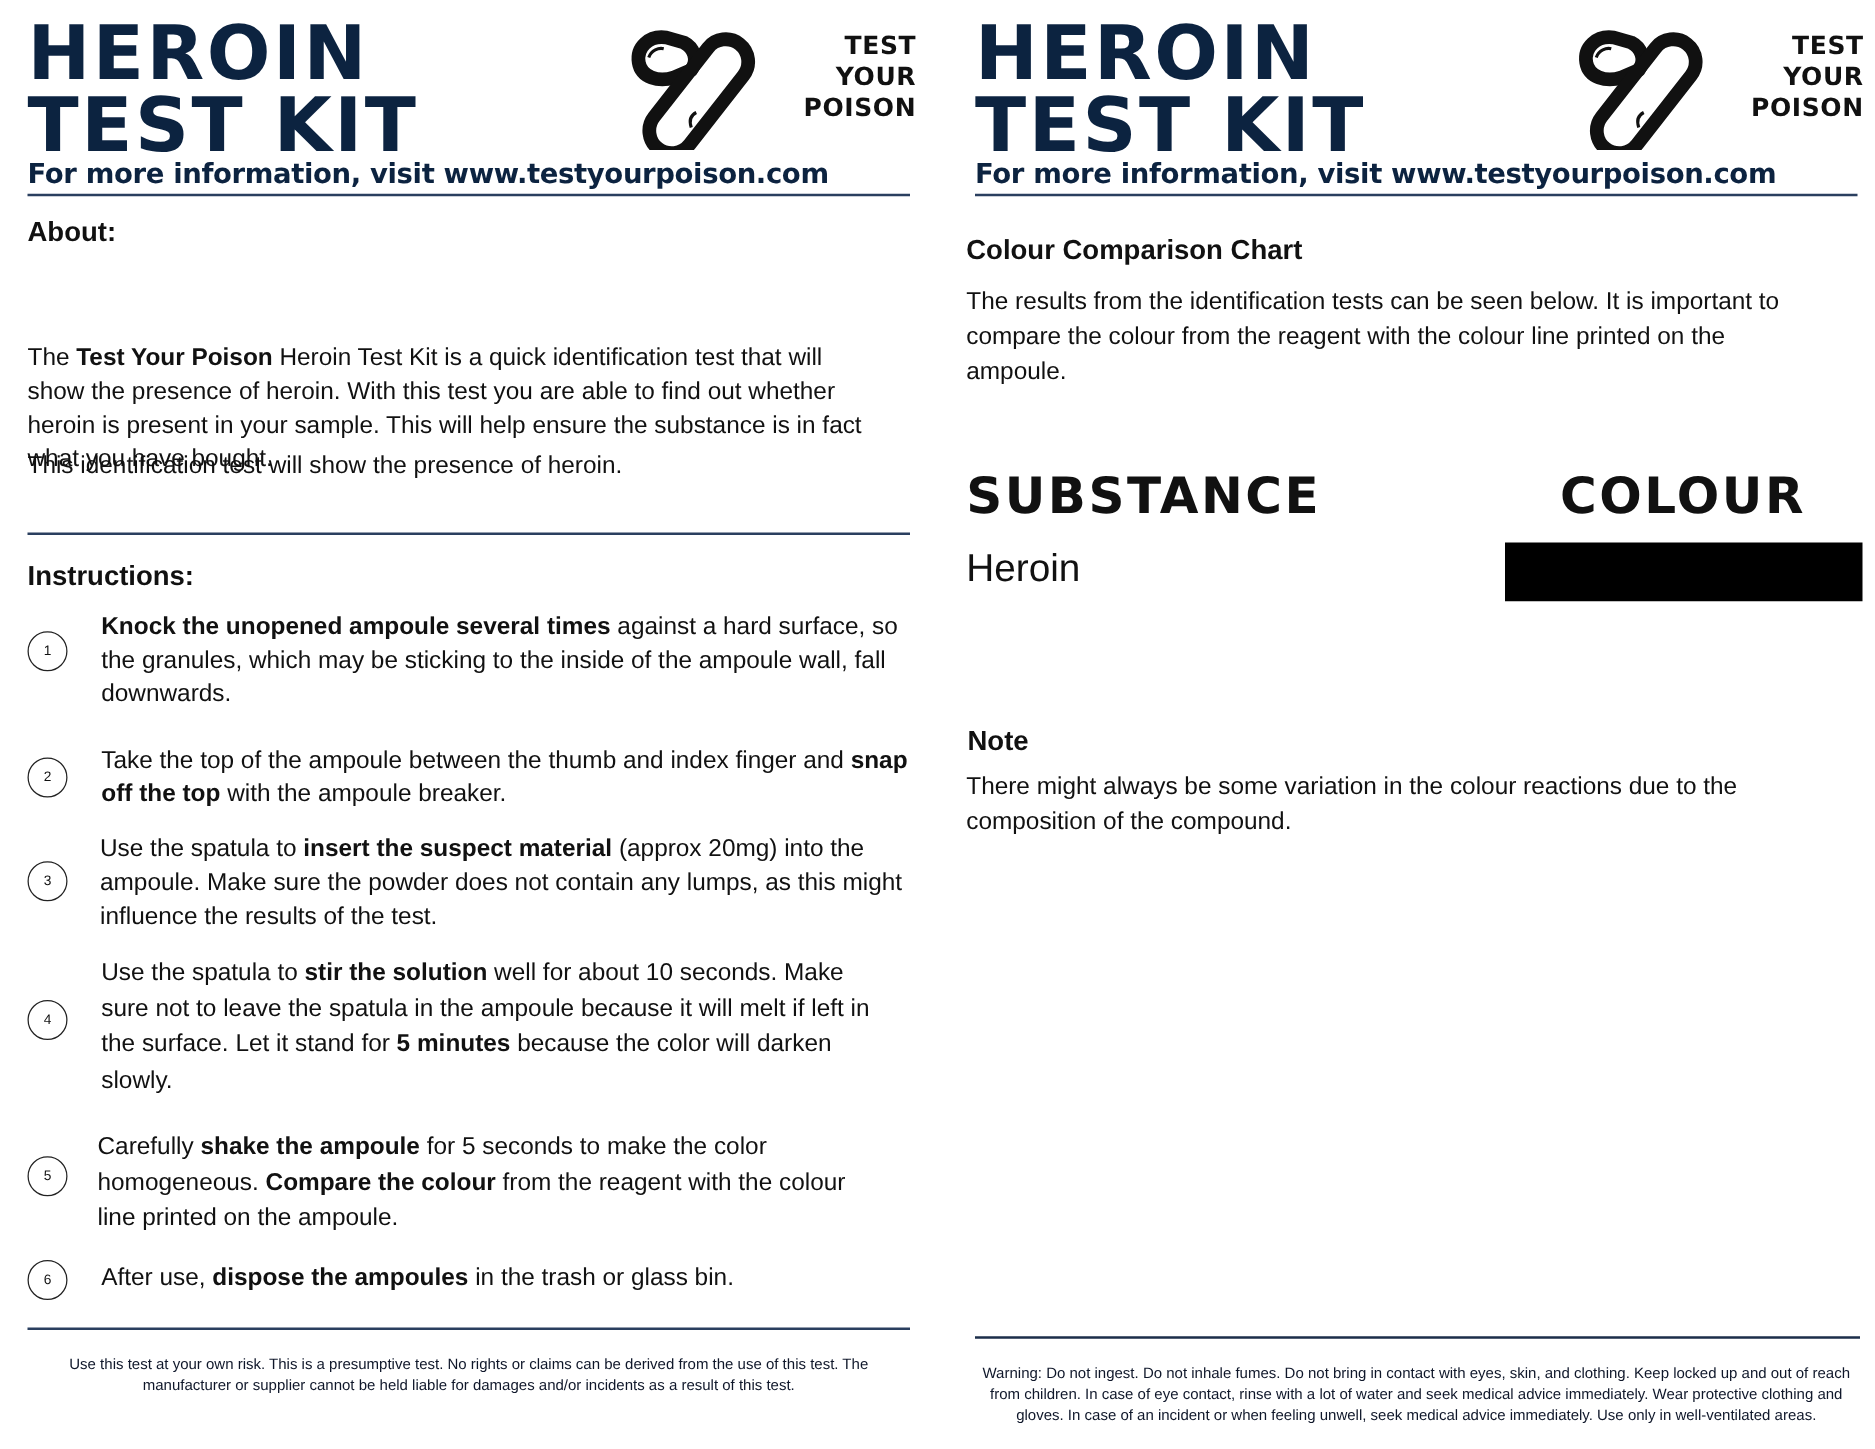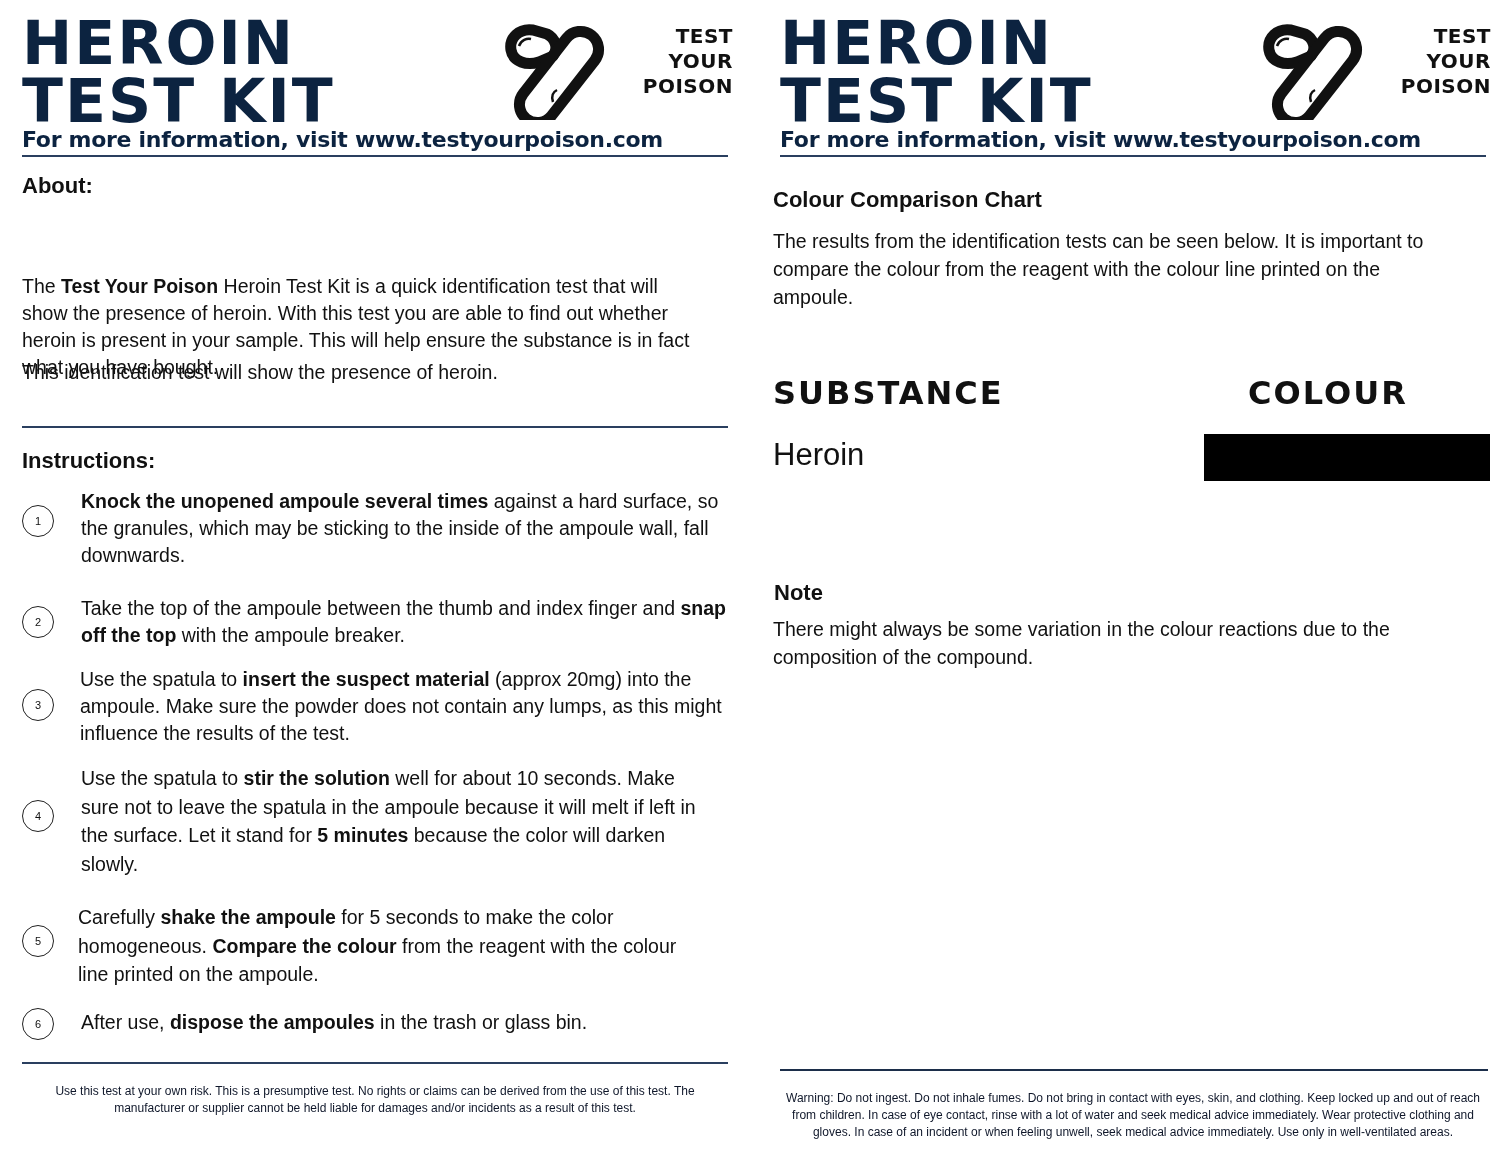--- a/index.html
+++ b/index.html
@@ -47,21 +47,21 @@
       color: #111;
     }
     .step .txt { position: absolute; left: 45px; font-size: 19.5px; line-height: 27px; width: 660px; margin-left: 14px; }
     .step .txt.wide { line-height: 28.5px; }
 
     .disclaimer {
       position: absolute; left: 22px; width: 706px; text-align: center;
       font-size: 12px; line-height: 17px; color: #0f172a;
     }
 
-    .th { position: absolute; font-family: "DejaVu Sans", sans-serif; font-weight: bold; font-size: 32px; letter-spacing: 2px; color: #111; }
+    .th { position: absolute; font-family: "DejaVu Sans", sans-serif; font-weight: bold; font-size: 40px; letter-spacing: 2px; color: #111; }
     .td-name { position: absolute; font-size: 31px; color: #111; }
     .swatch { position: absolute; }
   </style>
 </head>
 <body>
 
 <div class="page page-left">
 
   <div class="title" style="color: rgb(12, 35, 64);">
     <span class="line">HEROIN</span>

